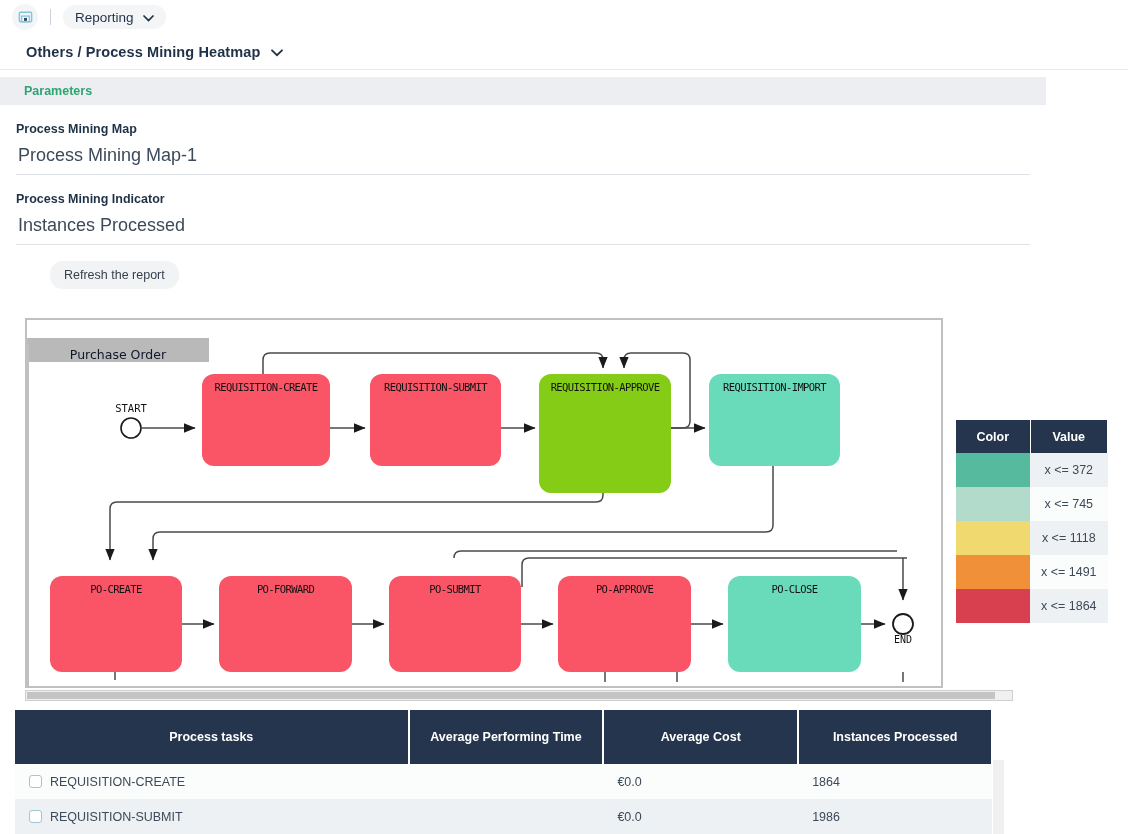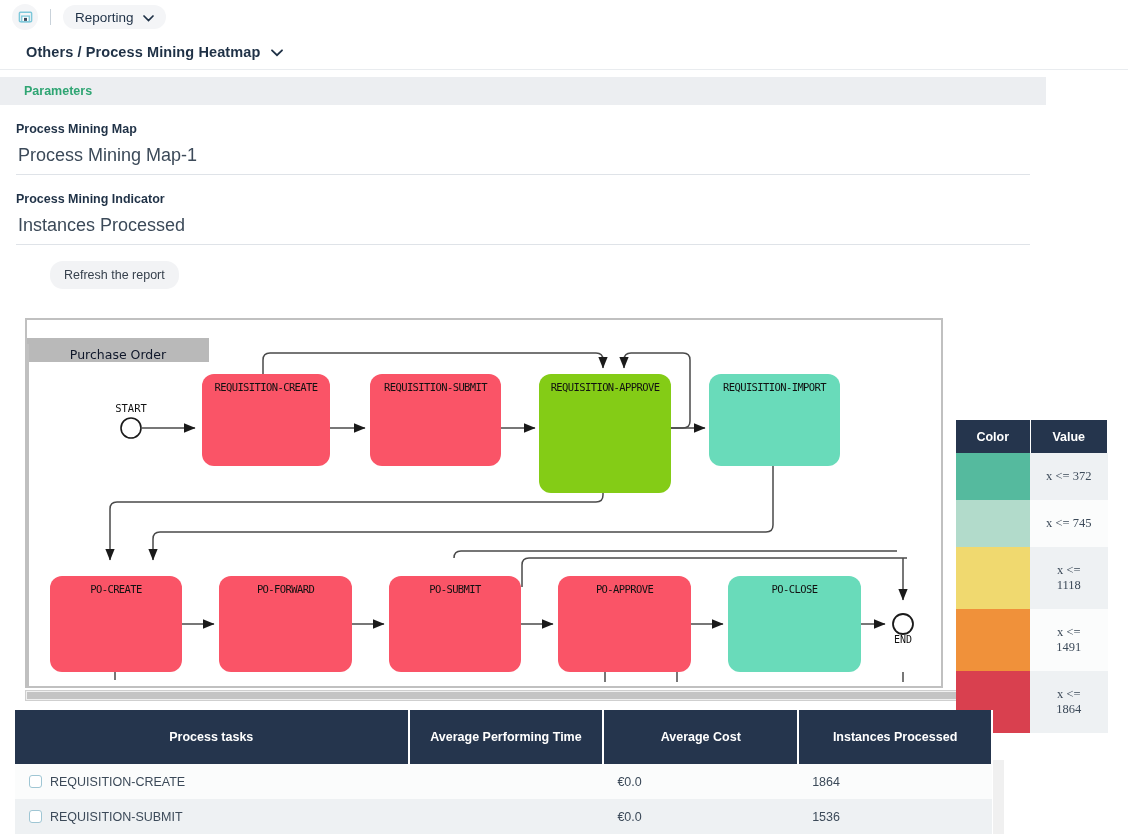--- a/index.html
+++ b/index.html
@@ -125,21 +125,21 @@
     width: 152px;
     border-collapse: collapse;
     font-size: 12.5px;
   }
   .legend th {
     background: #25354d; color: #ffffff;
     font-size: 12.5px; font-weight: bold;
     height: 33px; text-align: center;
     border-right: 1px solid #ffffff;
   }
-  .legend td { height: 34px; padding: 16px; font-family: Liberation Serif, serif; }
+  .legend td { height: 34px; padding: 4px; }
   .legend td.sw { width: 74px; }
   .legend td.val {
     text-align: center; color: #3c4a59; font-size: 12.5px;
     background: #fbfcfc;
   }
   .legend tr:nth-child(odd) td.val { background: #eef1f3; }
   .legend tr:nth-child(even) td.val { background: #fbfcfc; }
 
   
   .dtable {
@@ -364,20 +364,20 @@
         <td></td>
         <td>€0.0</td>
         <td>1864</td>
       </tr>
       <tr class="r-even">
         <td>
           <span class="cbx"></span><span>REQUISITION-SUBMIT</span>
         </td>
         <td></td>
         <td>€0.0</td>
-        <td>1536</td>
+        <td>1986</td>
       </tr>
     </tbody>
   </table>
 
   <div class="tbl-scroll"></div>
 
 </div>
 
 </body></html>

